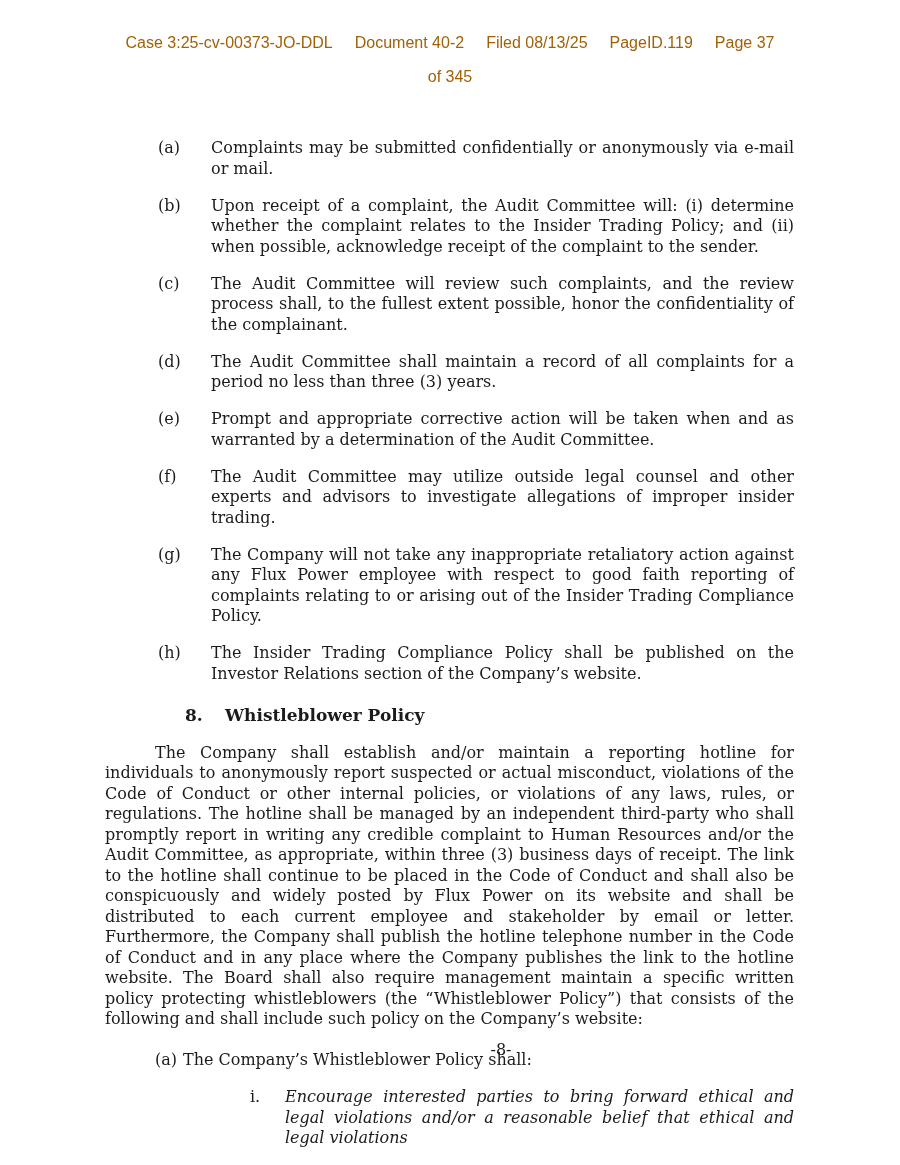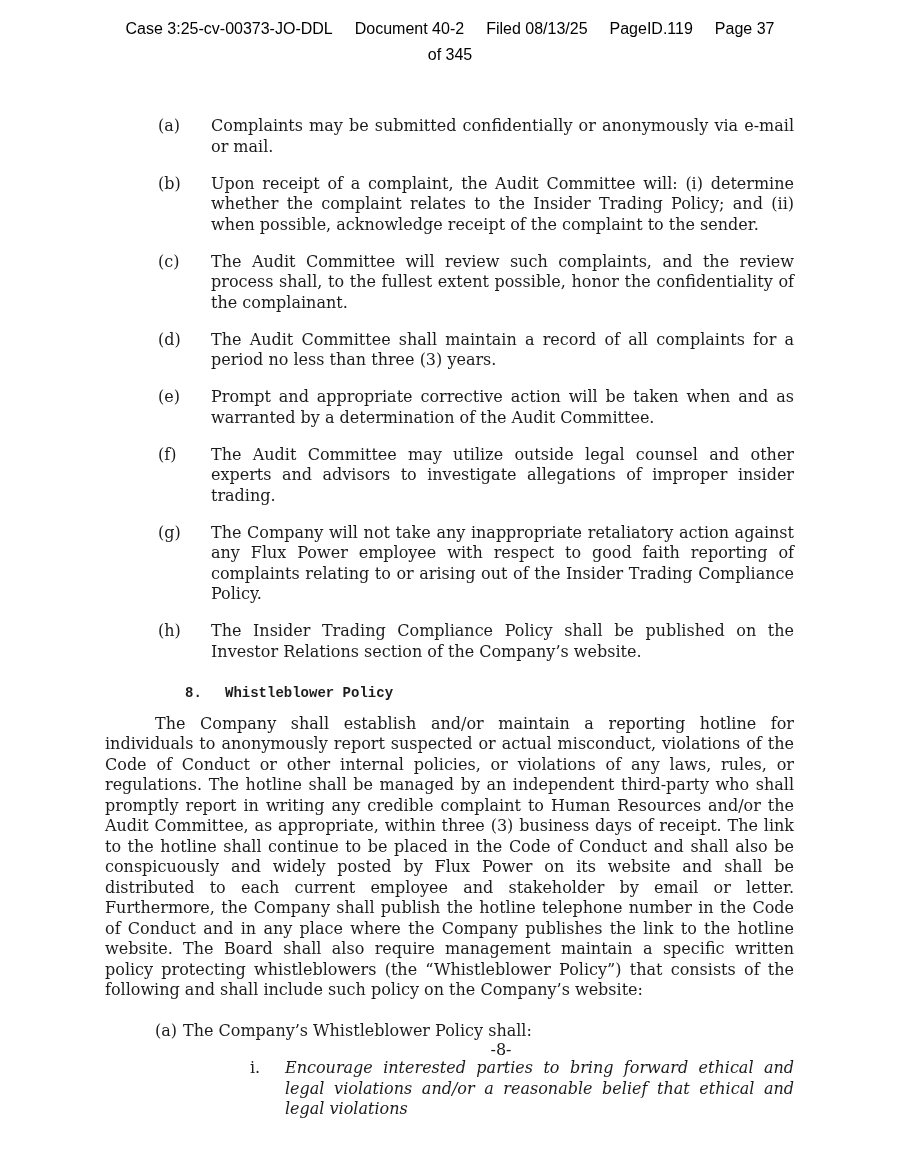--- a/index.html
+++ b/index.html
@@ -10,35 +10,35 @@
   body {
     width: 900px;
     height: 1165px;
     overflow: hidden;
     font-family: "DejaVu Serif", serif;
     color: #1b1b1b;
     position: relative;
   }
   
   .doc-header {
-    padding-top: 20px;
+    padding-top: 34px;
     text-align: center;
     font-family: "Liberation Sans", sans-serif;
     font-size: 16px;
     line-height: 18px;
-    color: #000000;
+    color: #a16207;
     white-space: nowrap;
   }
   .doc-header .seg {
     display: inline-block;
     margin: 0 11px;
   }
   .doc-header .cont-line {
     white-space: normal;
-    margin-top: 8px;
+    margin-top: 16px;
   }
   
   .content {
     margin-left: 105px;
     width: 689px;
     margin-top: 52px;
     font-size: 16px;
     line-height: 20.5px;
   }
   .alpha-item {
@@ -49,24 +49,23 @@
   .alpha-item .label {
     flex: 0 0 53px;
   }
   .alpha-item .text {
     flex: 1;
     text-align: justify;
   }
   .section-heading {
     margin-left: 80px;
     margin-top: 21px;
-    margin-bottom: 10px;
+    margin-bottom: 17px;
     font-weight: bold;
-    font-size: 14px;
-    font-family: Liberation Mono, monospace;
+    font-size: 17px;
   }
   .section-heading .num {
     display: inline-block;
     width: 40px;
   }
   .main-paragraph {
     text-align: justify;
     text-indent: 50px;
     margin: 0 0 1px 0;
   }

